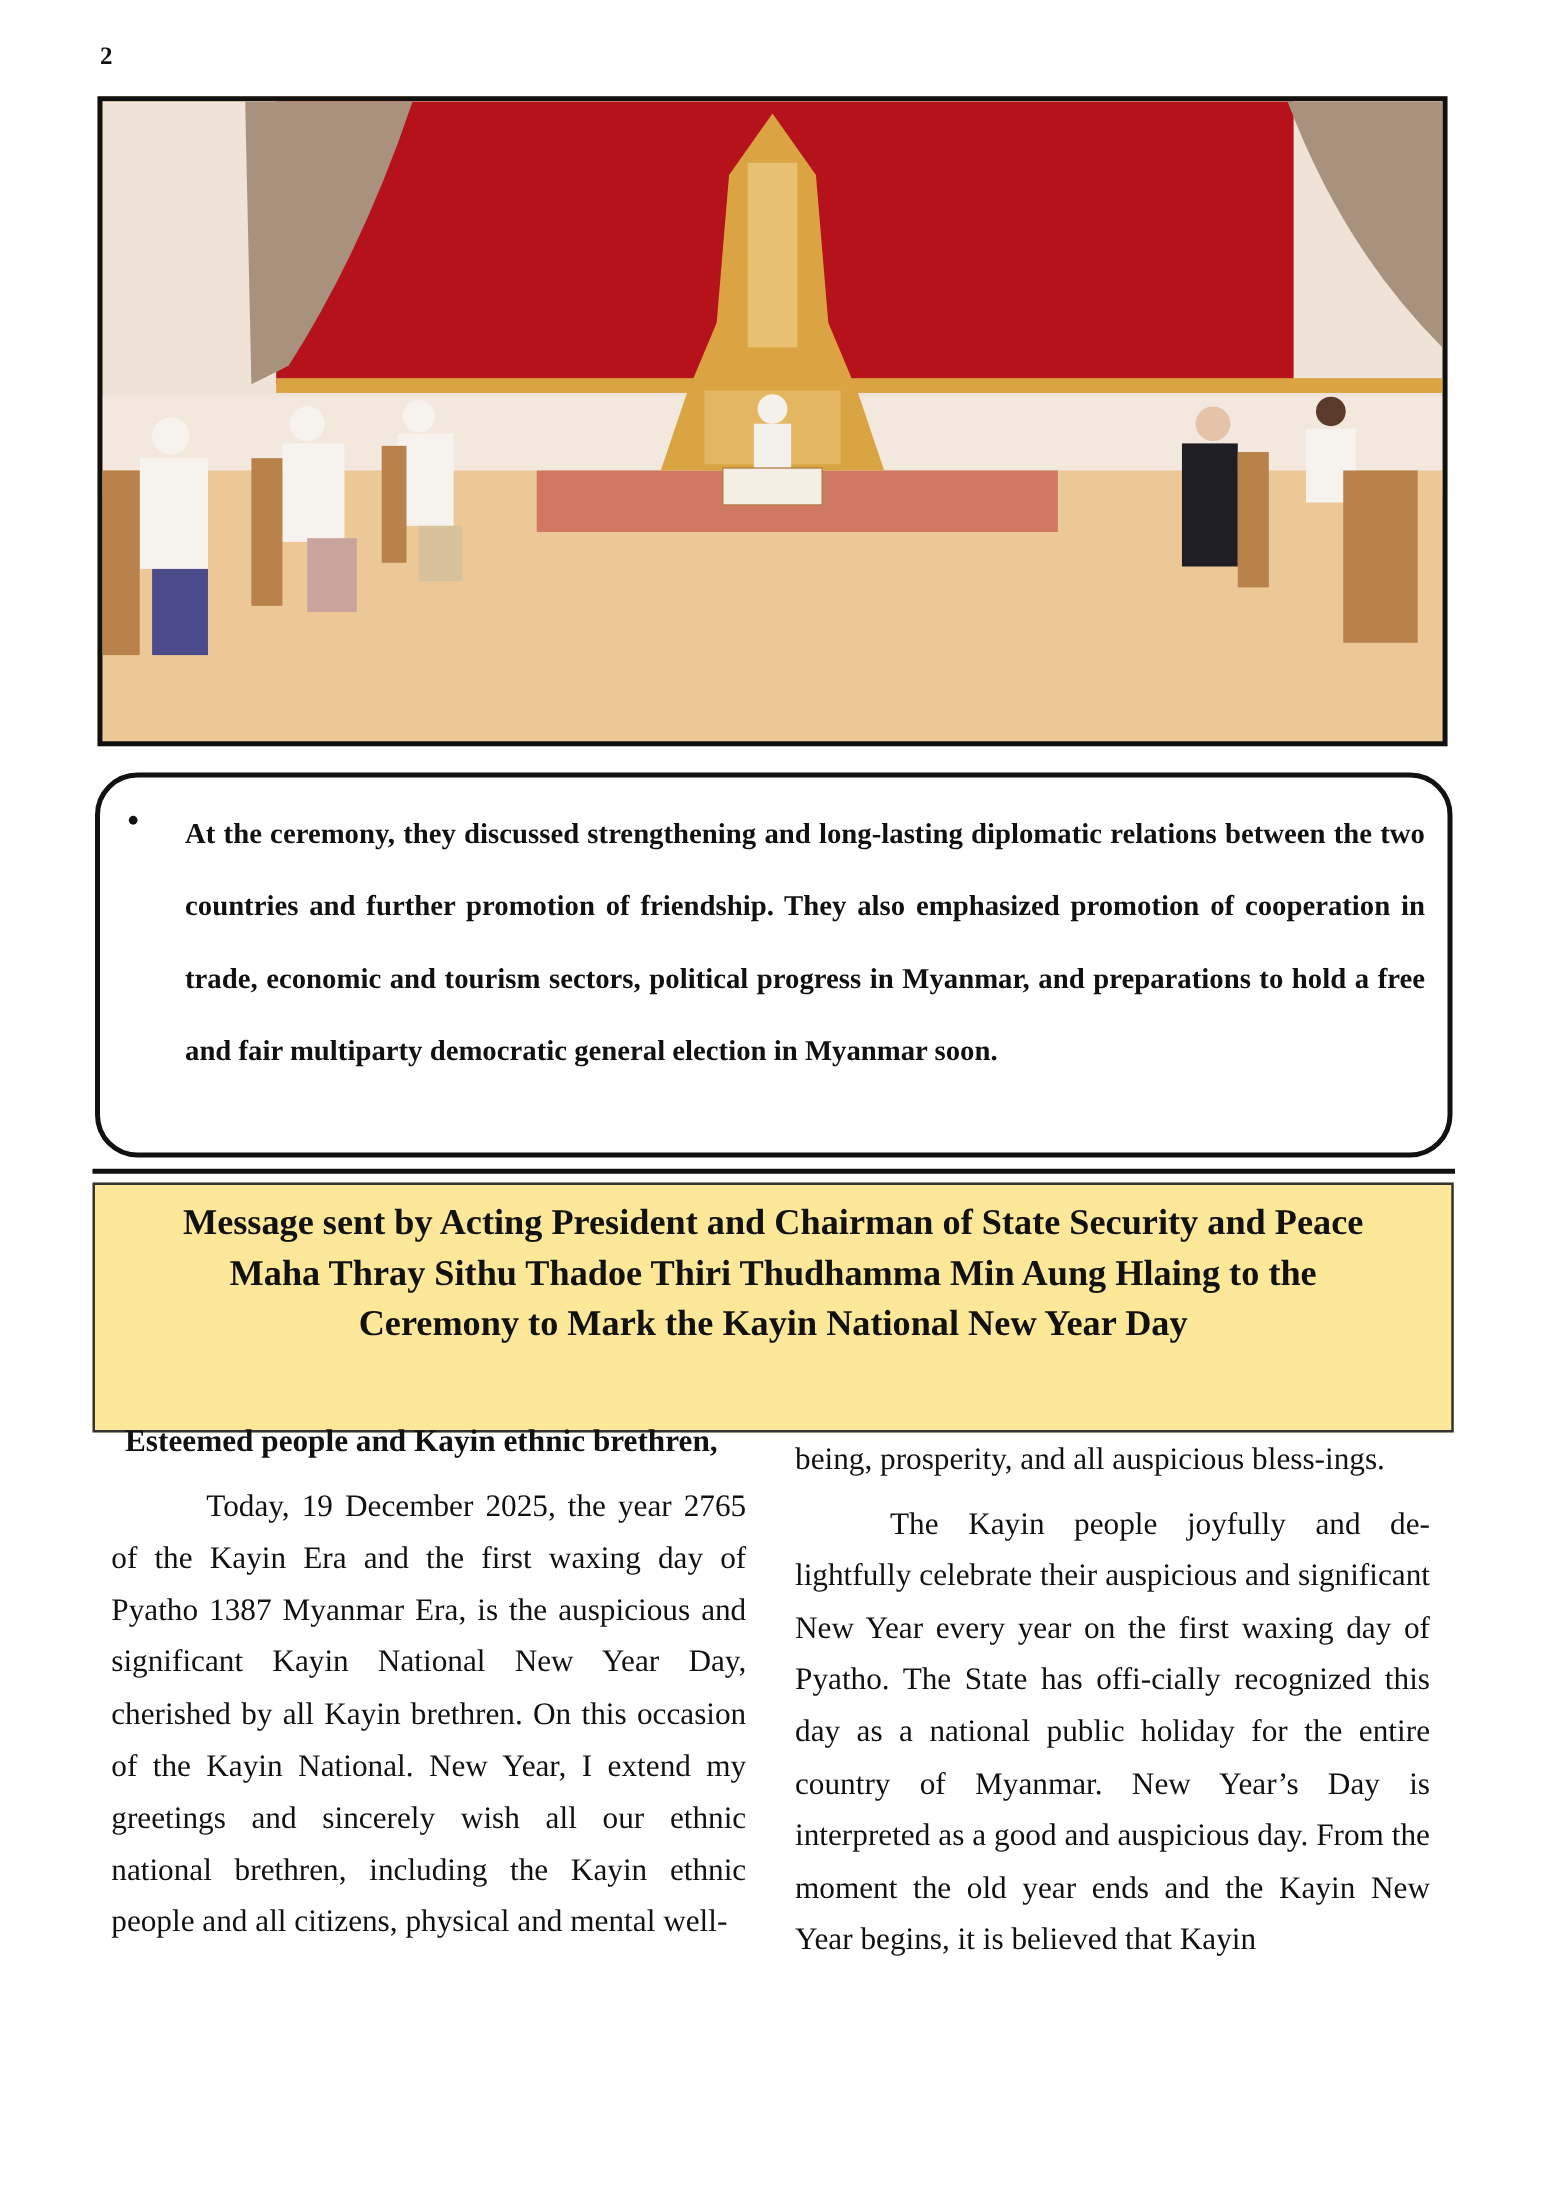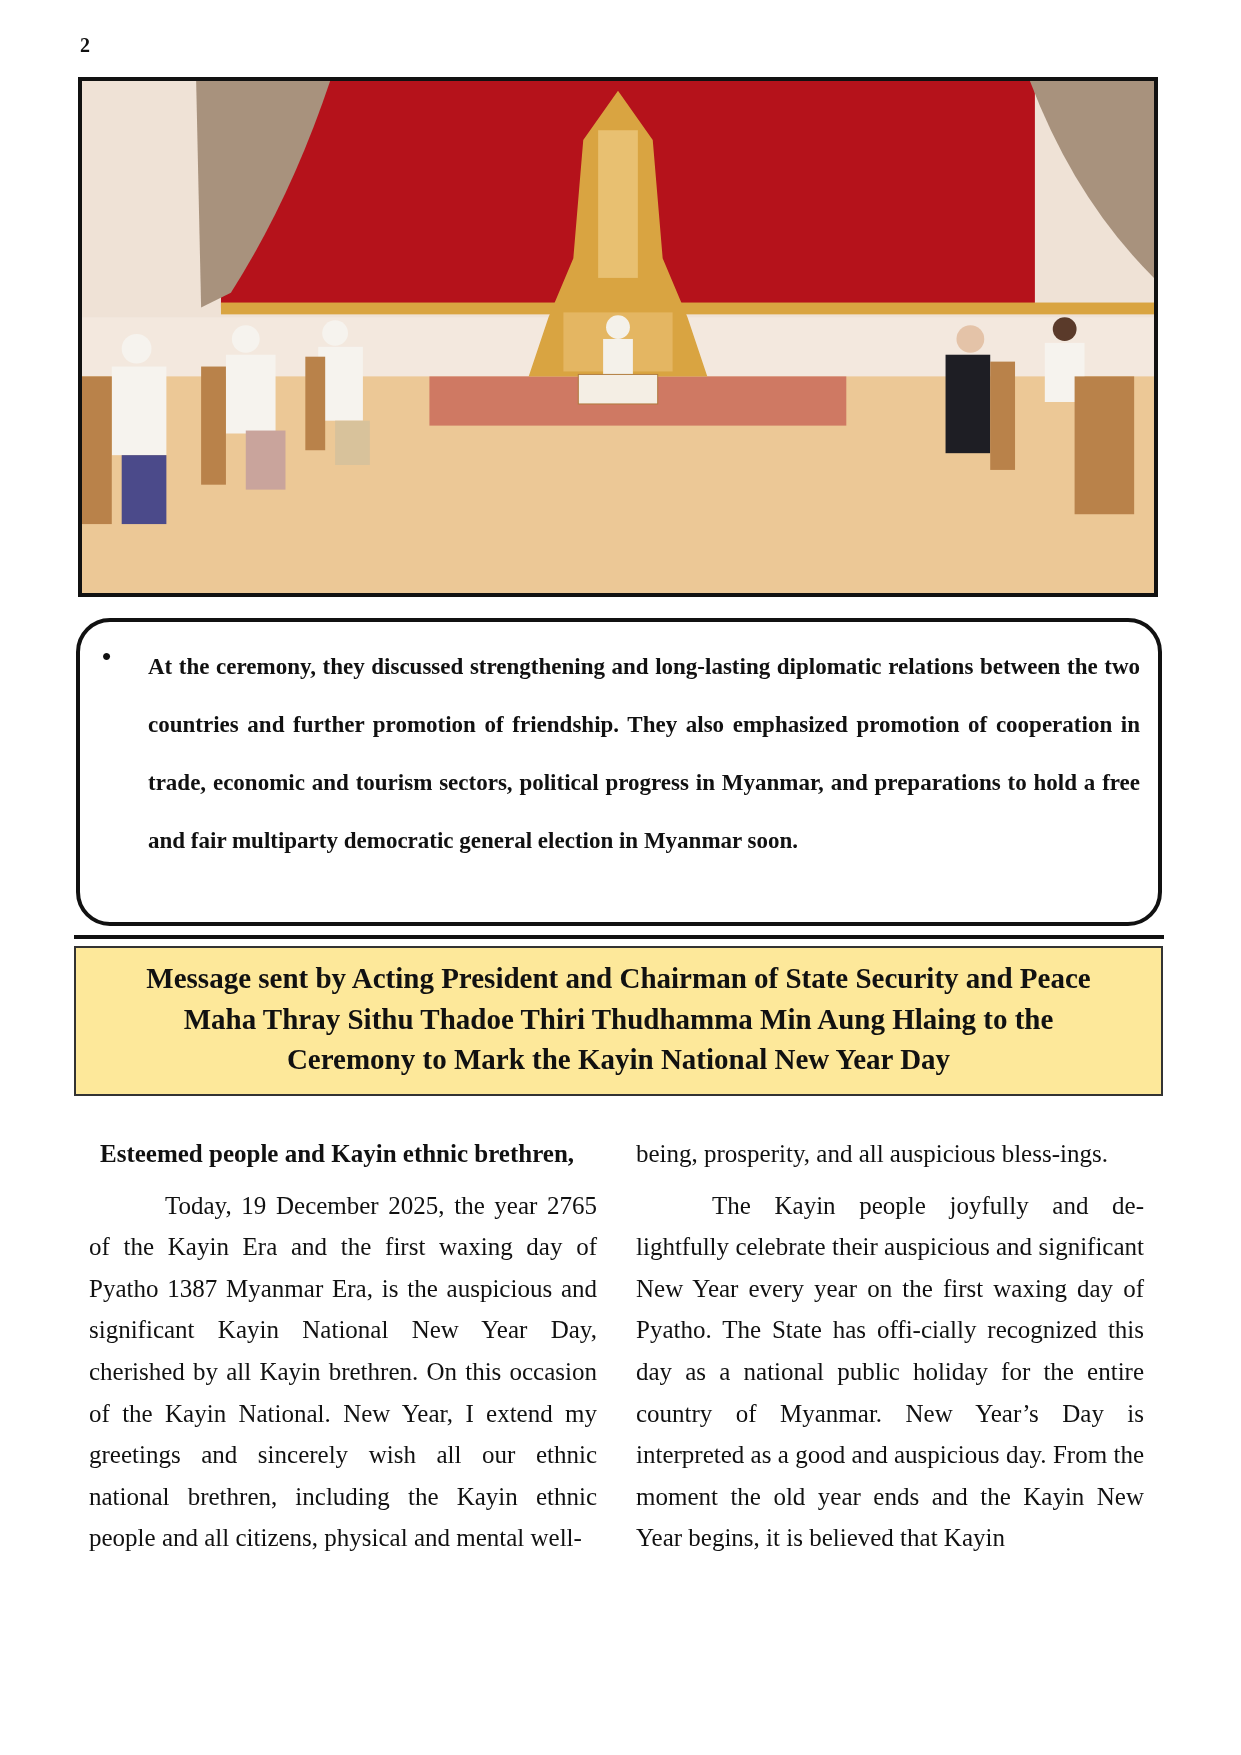--- a/index.html
+++ b/index.html
@@ -17,34 +17,34 @@
   .callout { position: absolute; left: 76px; top: 618px; width: 1086px; height: 308px;
              border: 4px solid #111; border-radius: 34px; box-sizing: border-box; }
   .callout .bullet { position: absolute; left: 22px; top: 20px; font-size: 26px; font-weight: bold; }
   .callout .text { position: absolute; left: 56px; right: 18px; top: 16px;
                    font-weight: bold; font-size: 23px; line-height: 58px; text-align: justify;
                    text-align-last: left; margin-left: 12px; }
 
   .rule { position: absolute; left: 74px; width: 1090px; top: 935px; height: 4px; background: #111; }
 
   
-  .headline { position: absolute; left: 74px; top: 946px; width: 1089px; height: 150px;
+  .headline { position: absolute; left: 74px; top: 946px; width: 1089px; height: 200px;
               background: #fde89a; border: 2px solid #333; box-sizing: border-box;
               text-align: center; font-weight: bold; font-size: 29px; line-height: 40.5px;
               padding-top: 10px; }
   .headline span { display: block; }
 
   
   .col { position: absolute; top: 1133px; width: 508px; font-size: 25px; line-height: 41.6px;
          text-align: justify; }
   .col-left { left: 89px; }
   .col-right { left: 636px; }
   .salutation { font-weight: bold; margin: 0 0 10px 11px; text-align: justify; text-align-last: left; }
   .para { margin: 0 0 10px 0; text-indent: 76px; }
-  .para.cont { text-indent: 0; }
+  .para.cont { text-indent: 0; margin-top: 14px; }
 </style>
 </head>
 <body>
 
 <div class="page-number">2</div>
 
 <div class="photo">
   <svg viewBox="0 0 1080 520" preserveAspectRatio="none">
 
     <rect x="0" y="0" width="1080" height="300" fill="#efe2d6"></rect>

